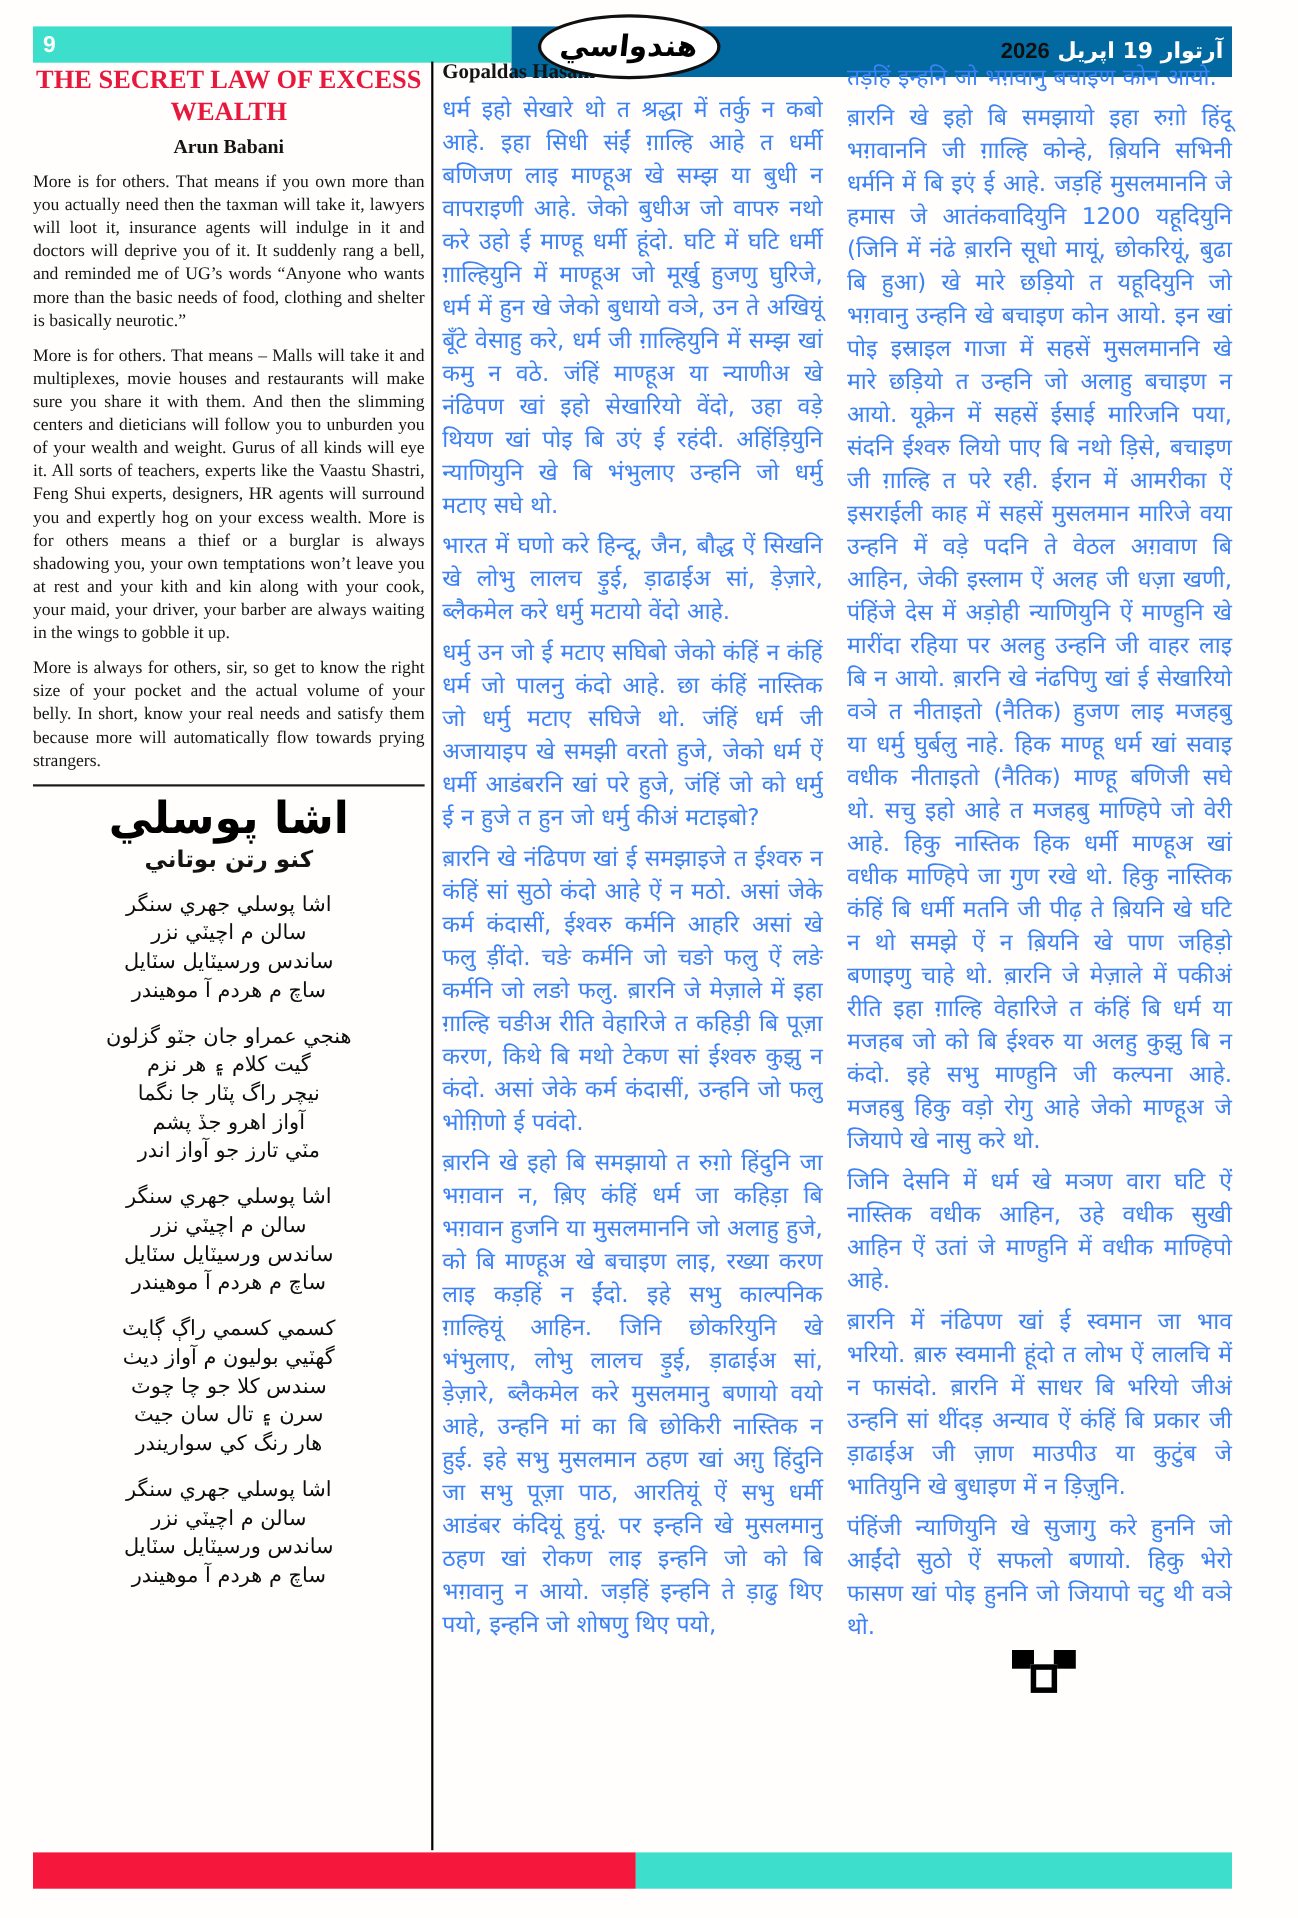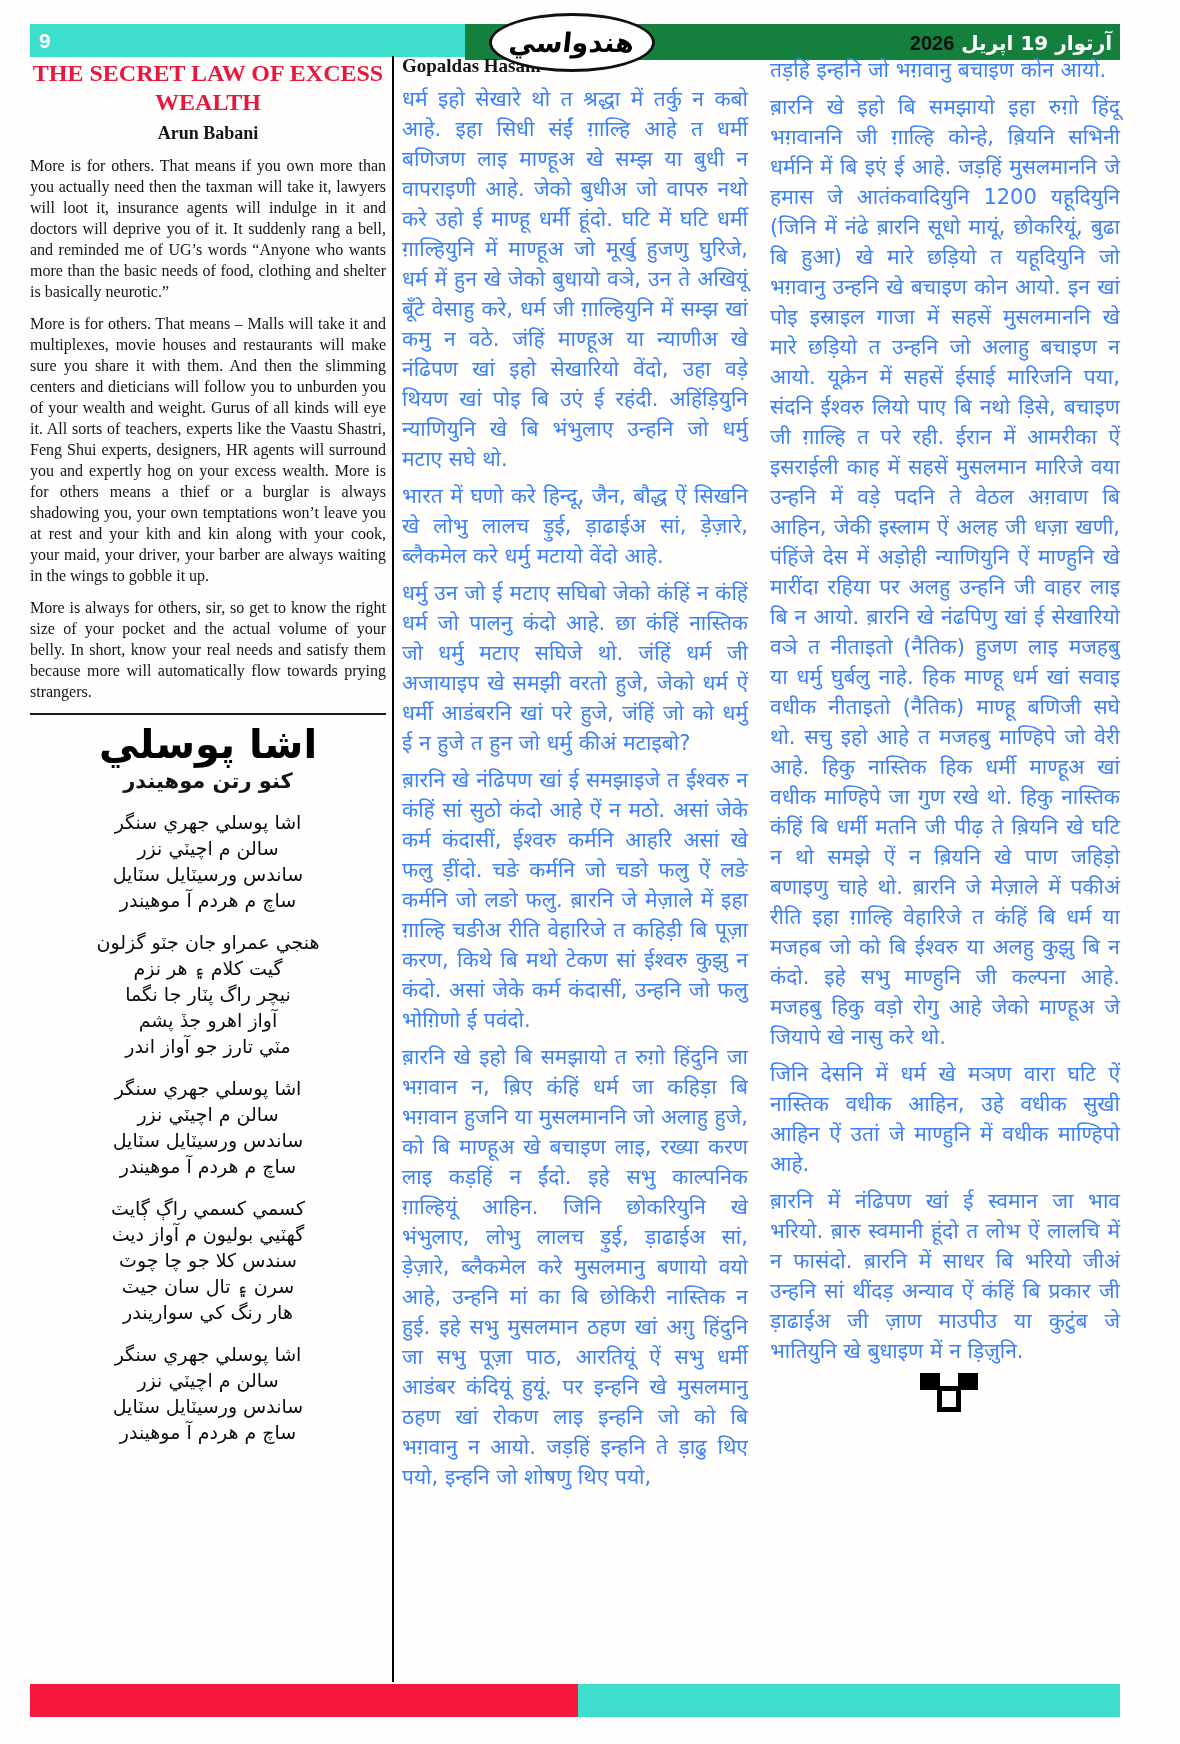--- a/index.html
+++ b/index.html
@@ -1,22 +1,22 @@
 <!DOCTYPE html>
 <html><head>
 <meta charset="utf-8">
 <style>
   html,body { margin:0; padding:0; background:#e9e9e9; }
   .page { position:relative; width:1180px; height:1744px; background:#fffefc;
           overflow:hidden; font-family:"Liberation Serif",serif; color:#141414; }
 
   
   .topbar-teal { position:absolute; left:30px; top:24px; width:435px; height:33px; background:#3EDECD; }
-  .topbar-red  { position:absolute; left:465px; top:24px; width:655px; height:36px; background:#15803d;
-                 display:flex; align-items:flex-end; justify-content:flex-end; }
+  .topbar-red  { position:absolute; left:465px; top:24px; width:655px; height:46px; background:#0369a1;
+                 display:flex; align-items:center; justify-content:flex-end; }
   .pageno { color:#fff; font:bold 21px/33px "Liberation Sans",sans-serif; padding-left:9px; }
   .masthead-oval { position:absolute; left:489px; top:13px; width:160px; height:53px;
                    background:#fff; border:3px solid #101010; border-radius:50%;
                    display:flex; align-items:center; justify-content:center; z-index:2; }
   .masthead-oval span { font:bold 27px "DejaVu Sans",sans-serif; transform:skewX(-6deg); color:#000; }
   .dateline { direction:rtl; color:#fff; font:bold 20px/33px "DejaVu Sans",sans-serif; padding-left:10px; padding-right:8px; }
   .dateline .year { color:#101010; font-family:"Liberation Sans",sans-serif; }
 
   
   .col1 { position:absolute; left:30px;  top:57px; width:356px; }
@@ -74,21 +74,21 @@
 
   <div class="col1">
     <h1 class="eng-title">THE SECRET LAW OF EXCESS WEALTH</h1>
     <div class="eng-byline">Arun Babani</div>
     <p class="engp">More is for others. That means if you own more than you actually need then the taxman will take it, lawyers will loot it, insurance agents will indulge in it and doctors will deprive you of it. It suddenly rang a bell, and reminded me of UG’s words “Anyone who wants more than the basic needs of food, clothing and shelter is basically neurotic.”</p>
     <p class="engp">More is for others. That means – Malls will take it and multiplexes, movie houses and restaurants will make sure you share it with them. And then the slimming centers and dieticians will follow you to unburden you of your wealth and weight. Gurus of all kinds will eye it. All sorts of teachers, experts like the Vaastu Shastri, Feng Shui experts, designers, HR agents will surround you and expertly hog on your excess wealth. More is for others means a thief or a burglar is always shadowing you, your own temptations won’t leave you at rest and your kith and kin along with your cook, your maid, your driver, your barber are always waiting in the wings to gobble it up.</p>
     <p class="engp">More is always for others, sir, so get to know the right size of your pocket and the actual volume of your belly. In short, know your real needs and satisfy them because more will automatically flow towards prying strangers.</p>
     <hr class="rule">
     <div>
       <h2 class="poem-title">اشا پوسلي</h2>
-      <div class="poem-byline">كنو رتن موهيندر</div>
+      <div class="poem-byline">كنو رتن بوتاني</div>
       <div class="stanza">اشا پوسلي جهري سنگر
 سالن م اچيٽي نزر
 ساندس ورسيٽايل سٽايل
 ساچ م هردم آ موهيندر</div>
       <div class="stanza">هنجي عمراو جان جٽو گزلون
 گيت كلام ۽ هر نزم
 نيچر راگ پٽار جا نگما
 آواز اهرو جڏ پشم
 مٽي تارز جو آواز اندر</div>
       <div class="stanza">اشا پوسلي جهري سنگر
@@ -116,20 +116,21 @@
     <p class="devp">धर्मु उन जो ई मटाए सघिबो जेको कंहिं न कंहिं धर्म जो पालनु कंदो आहे. छा कंहिं नास्तिक जो धर्मु मटाए सघिजे थो. जंहिं धर्म जी अजायाइप खे समझी वरतो हुजे, जेको धर्म ऐं धर्मी आडंबरनि खां परे हुजे, जंहिं जो को धर्मु ई न हुजे त हुन जो धर्मु कीअं मटाइबो?</p>
     <p class="devp">ब़ारनि खे नंढिपण खां ई समझाइजे त ईश्वरु न कंहिं सां सुठो कंदो आहे ऐं न मठो. असां जेके कर्म कंदासीं, ईश्वरु कर्मनि आहरि असां खे फलु ड़ींदो. चङे कर्मनि जो चङो फलु ऐं लङे कर्मनि जो लङो फलु. ब़ारनि जे मेज़ाले में इहा ग़ाल्हि चङीअ रीति वेहारिजे त कहिड़ी बि पूज़ा करण, किथे बि मथो टेकण सां ईश्वरु कुझु न कंदो. असां जेके कर्म कंदासीं, उन्हनि जो फलु भोग़िणो ई पवंदो.</p>
     <p class="devp">ब़ारनि खे इहो बि समझायो त रुग़ो हिंदुनि जा भग़वान न, ब़िए कंहिं धर्म जा कहिड़ा बि भग़वान हुजनि या मुसलमाननि जो अलाहु हुजे, को बि माण्हूअ खे बचाइण लाइ, रख्या करण लाइ कड़हिं न ईंदो. इहे सभु काल्पनिक ग़ाल्हियूं आहिन. जिनि छोकरियुनि खे भंभुलाए, लोभु लालच ड़ुई, ड़ाढाईअ सां, ड़ेज़ारे, ब्लैकमेल करे मुसलमानु बणायो वयो आहे, उन्हनि मां का बि छोकिरी नास्तिक न हुई. इहे सभु मुसलमान ठहण खां अग़ु हिंदुनि जा सभु पूज़ा पाठ, आरतियूं ऐं सभु धर्मी आडंबर कंदियूं हुयूं. पर इन्हनि खे मुसलमानु ठहण खां रोकण लाइ इन्हनि जो को बि भग़वानु न आयो. जड़हिं इन्हनि ते ड़ाढु थिए पयो, इन्हनि जो शोषणु थिए पयो,</p>
   </div>
 
   <div class="col3">
     <p class="devp">तड़हिं इन्हनि जो भग़वानु बचाइण कोन आयो.</p>
     <p class="devp">ब़ारनि खे इहो बि समझायो इहा रुग़ो हिंदू भग़वाननि जी ग़ाल्हि कोन्हे, ब़ियनि सभिनी धर्मनि में बि इएं ई आहे. जड़हिं मुसलमाननि जे हमास जे आतंकवादियुनि 1200 यहूदियुनि (जिनि में नंढे ब़ारनि सूधो मायूं, छोकरियूं, बुढा बि हुआ) खे मारे छड़ियो त यहूदियुनि जो भग़वानु उन्हनि खे बचाइण कोन आयो. इन खां पोइ इस्राइल गाजा में सहसें मुसलमाननि खे मारे छड़ियो त उन्हनि जो अलाहु बचाइण न आयो. यूक्रेन में सहसें ईसाई मारिजनि पया, संदनि ईश्वरु लियो पाए बि नथो ड़िसे, बचाइण जी ग़ाल्हि त परे रही. ईरान में आमरीका ऐं इसराईली काह में सहसें मुसलमान मारिजे वया उन्हनि में वड़े पदनि ते वेठल अग़वाण बि आहिन, जेकी इस्लाम ऐं अलह जी धज़ा खणी, पंहिंजे देस में अड़ोही न्याणियुनि ऐं माण्हुनि खे मारींदा रहिया पर अलहु उन्हनि जी वाहर लाइ बि न आयो. ब़ारनि खे नंढपिणु खां ई सेखारियो वञे त नीताइतो (नैतिक) हुजण लाइ मजहबु या धर्मु घुर्बलु नाहे. हिक माण्हू धर्म खां सवाइ वधीक नीताइतो (नैतिक) माण्हू बणिजी सघे थो. सचु इहो आहे त मजहबु माण्हिपे जो वेरी आहे. हिकु नास्तिक हिक धर्मी माण्हूअ खां वधीक माण्हिपे जा गुण रखे थो. हिकु नास्तिक कंहिं बि धर्मी मतनि जी पीढ़ ते ब़ियनि खे घटि न थो समझे ऐं न ब़ियनि खे पाण जहिड़ो बणाइणु चाहे थो. ब़ारनि जे मेज़ाले में पकीअं रीति इहा ग़ाल्हि वेहारिजे त कंहिं बि धर्म या मजहब जो को बि ईश्वरु या अलहु कुझु बि न कंदो. इहे सभु माण्हुनि जी कल्पना आहे. मजहबु हिकु वड़ो रोगु आहे जेको माण्हूअ जे जियापे खे नासु करे थो.</p>
     <p class="devp">जिनि देसनि में धर्म खे मञण वारा घटि ऐं नास्तिक वधीक आहिन, उहे वधीक सुखी आहिन ऐं उतां जे माण्हुनि में वधीक माण्हिपो आहे.</p>
     <p class="devp">ब़ारनि में नंढिपण खां ई स्वमान जा भाव भरियो. ब़ारु स्वमानी हूंदो त लोभ ऐं लालचि में न फासंदो. ब़ारनि में साधर बि भरियो जीअं उन्हनि सां थींदड़ अन्याव ऐं कंहिं बि प्रकार जी ड़ाढाईअ जी ज़ाण माउपीउ या कुटुंब जे भातियुनि खे बुधाइण में न ड़िज़ुनि.</p>
+    <p class="devp">पंहिंजी न्याणियुनि खे सुजागु करे हुननि जो आईंदो सुठो ऐं सफलो बणायो. हिकु भेरो फासण खां पोइ हुननि जो जियापो चटु थी वञे थो.</p>
     <div class="endmark">
       <div class="sq-left"></div>
       <div class="sq-right"></div>
       <div class="sq-bottom"></div>
     </div>
   </div>
 
   <div class="bottombar-red"></div>
   <div class="bottombar-teal"></div>
 

